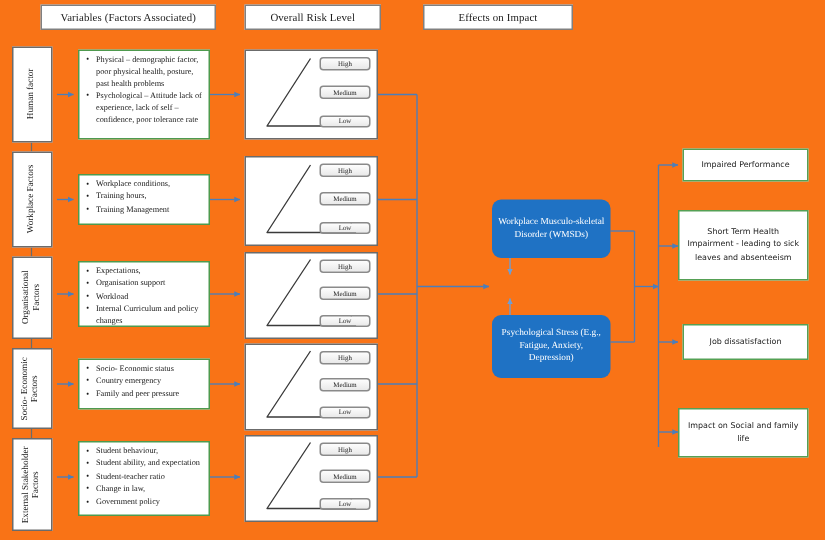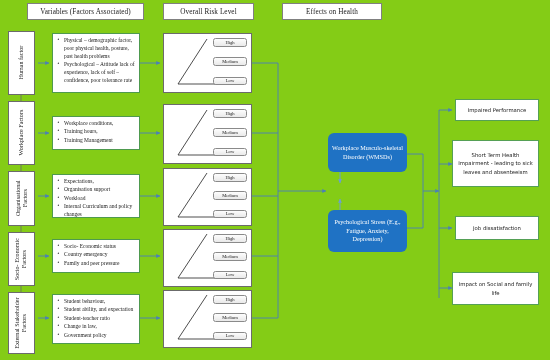--- a/index.html
+++ b/index.html
@@ -4,21 +4,21 @@
 <style>
   html, body {
     margin: 0;
     padding: 0;
     background: #ffffff;
   }
   #canvas {
     position: relative;
     width: 550px;
     height: 360px;
-    background: #84cc16;
+    background: #f97316;
     font-family: "Liberation Serif", serif;
     overflow: hidden;
   }
 
   
   .col-header {
     position: absolute;
     box-sizing: border-box;
     border: 1px solid #808080;
     background: #ffffff;
@@ -216,21 +216,21 @@
     </g>
   </svg>
 
   <div class="col-header" style="left:27px; top:3px; width:117px; height:17px;">
     <span>Variables (Factors Associated)</span>
   </div>
   <div class="col-header" style="left:163px; top:3px; width:91px; height:17px;">
     <span>Overall Risk Level</span>
   </div>
   <div class="col-header" style="left:282px; top:3px; width:100px; height:17px;">
-    <span>Effects on Health</span>
+    <span>Effects on Impact</span>
   </div>
 
   <div class="cat-box" style="left:8px; top:31px; width:27px; height:64px;">
     <span class="vtext">Human factor</span>
   </div>
   <div class="cat-box" style="left:8px; top:101px; width:27px; height:64px;">
     <span class="vtext">Workplace Factors</span>
   </div>
   <div class="cat-box" style="left:8px; top:171px; width:27px; height:55px;">
     <span class="vtext" style="white-space:pre;">Organisational

